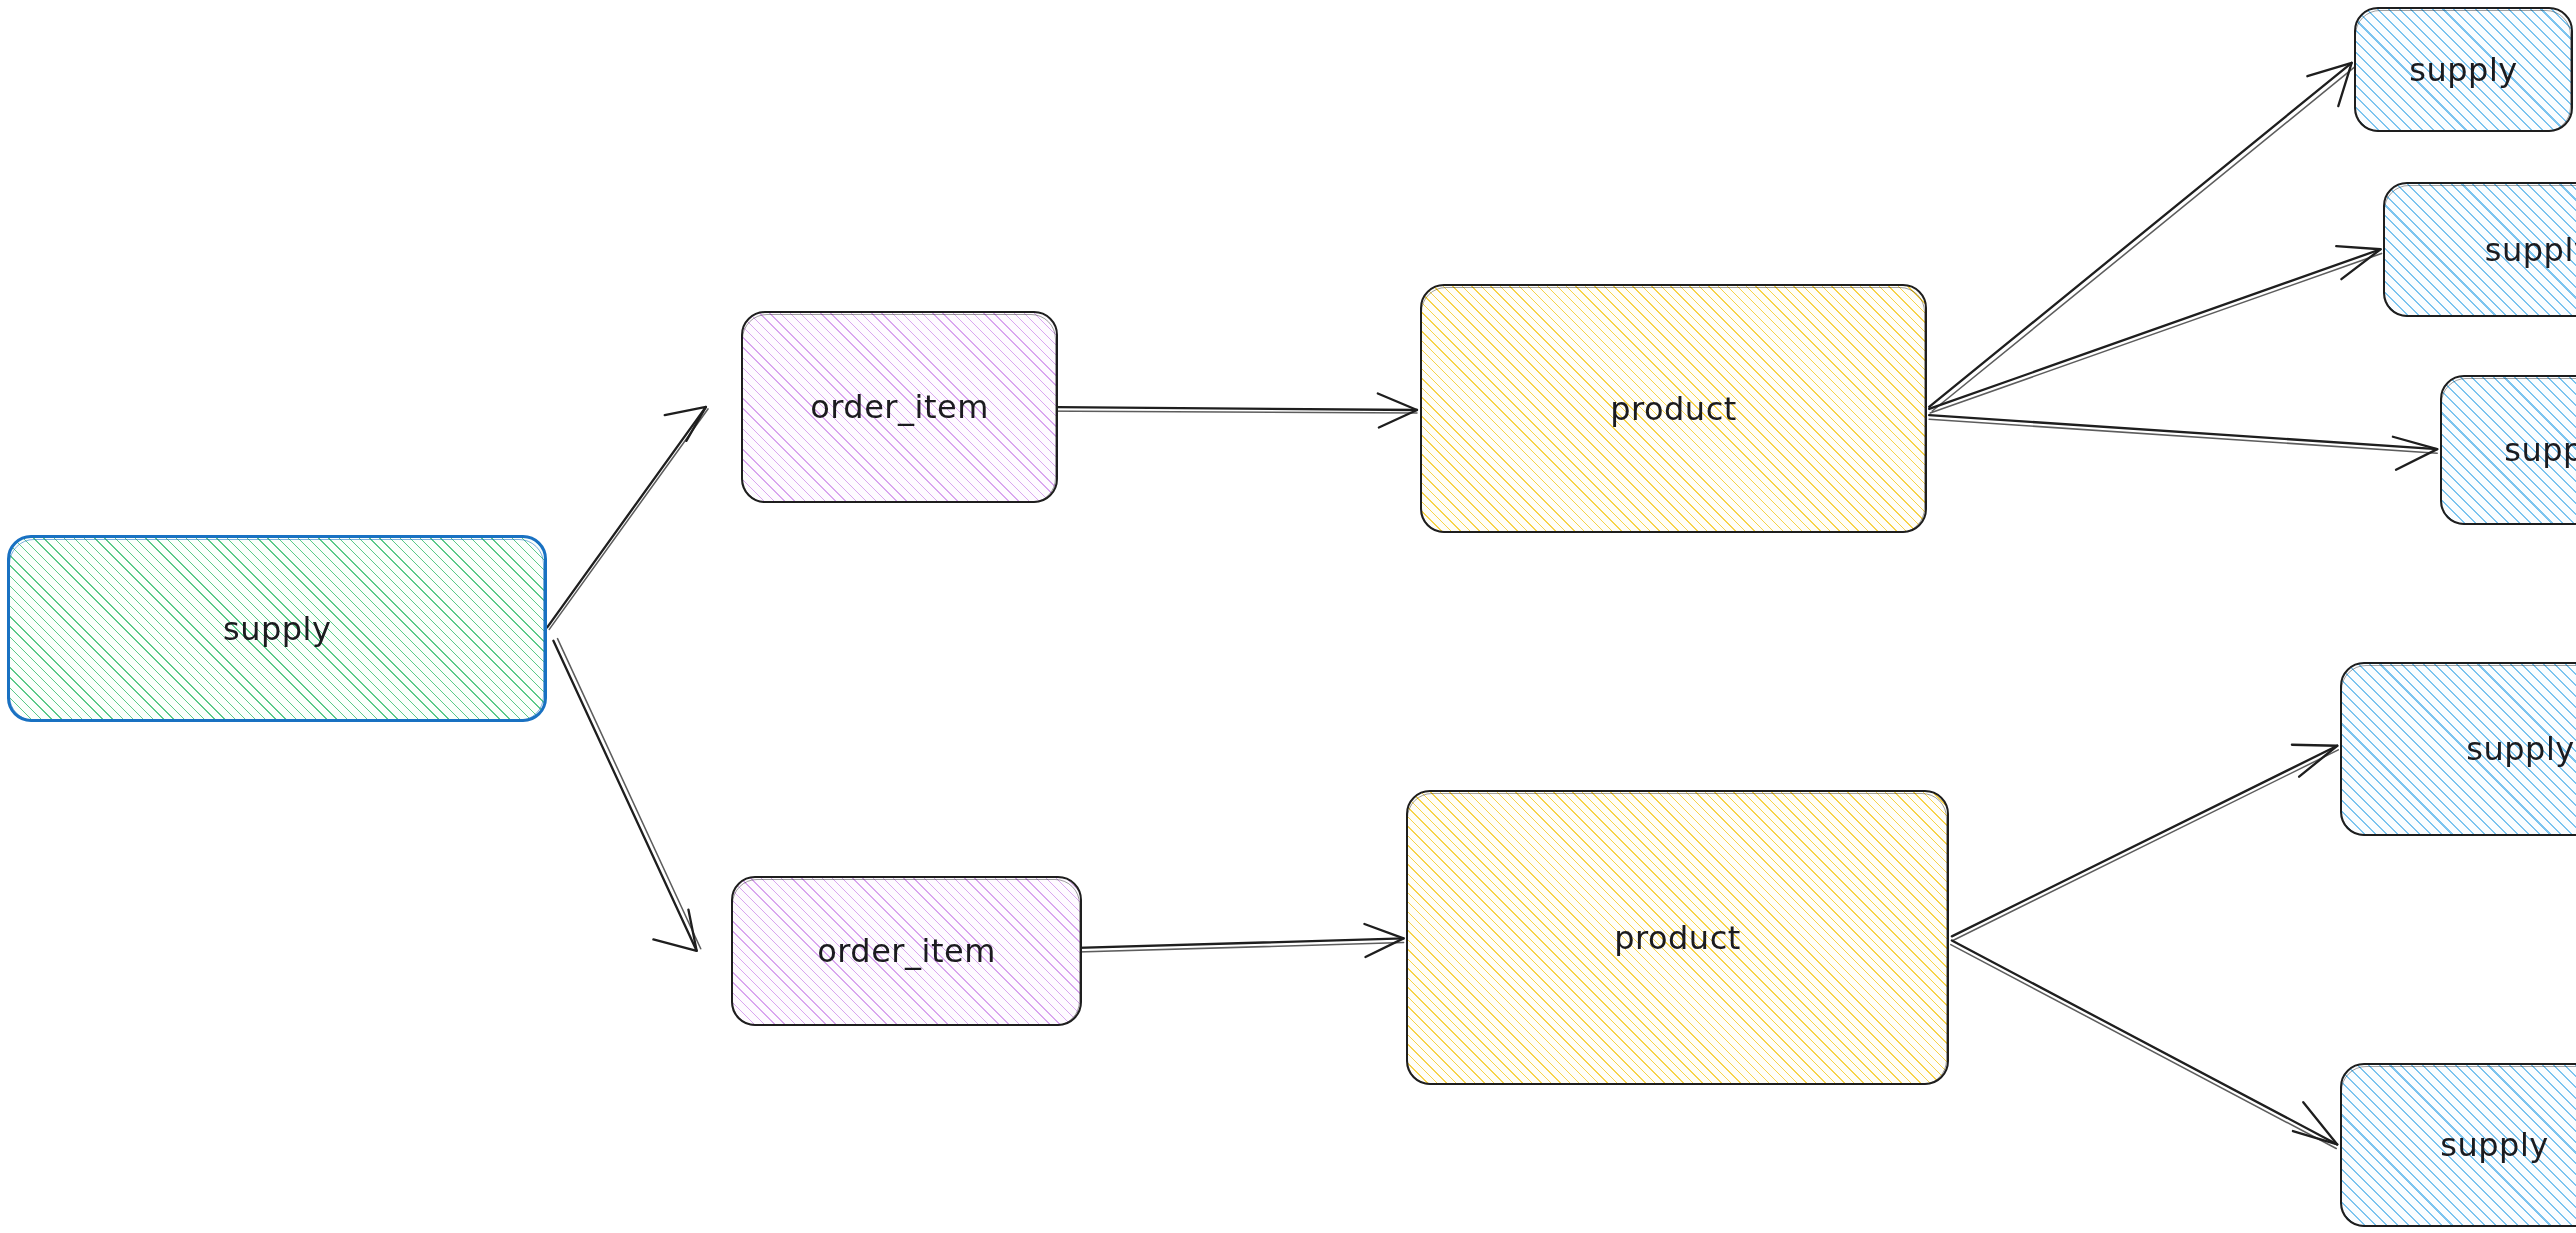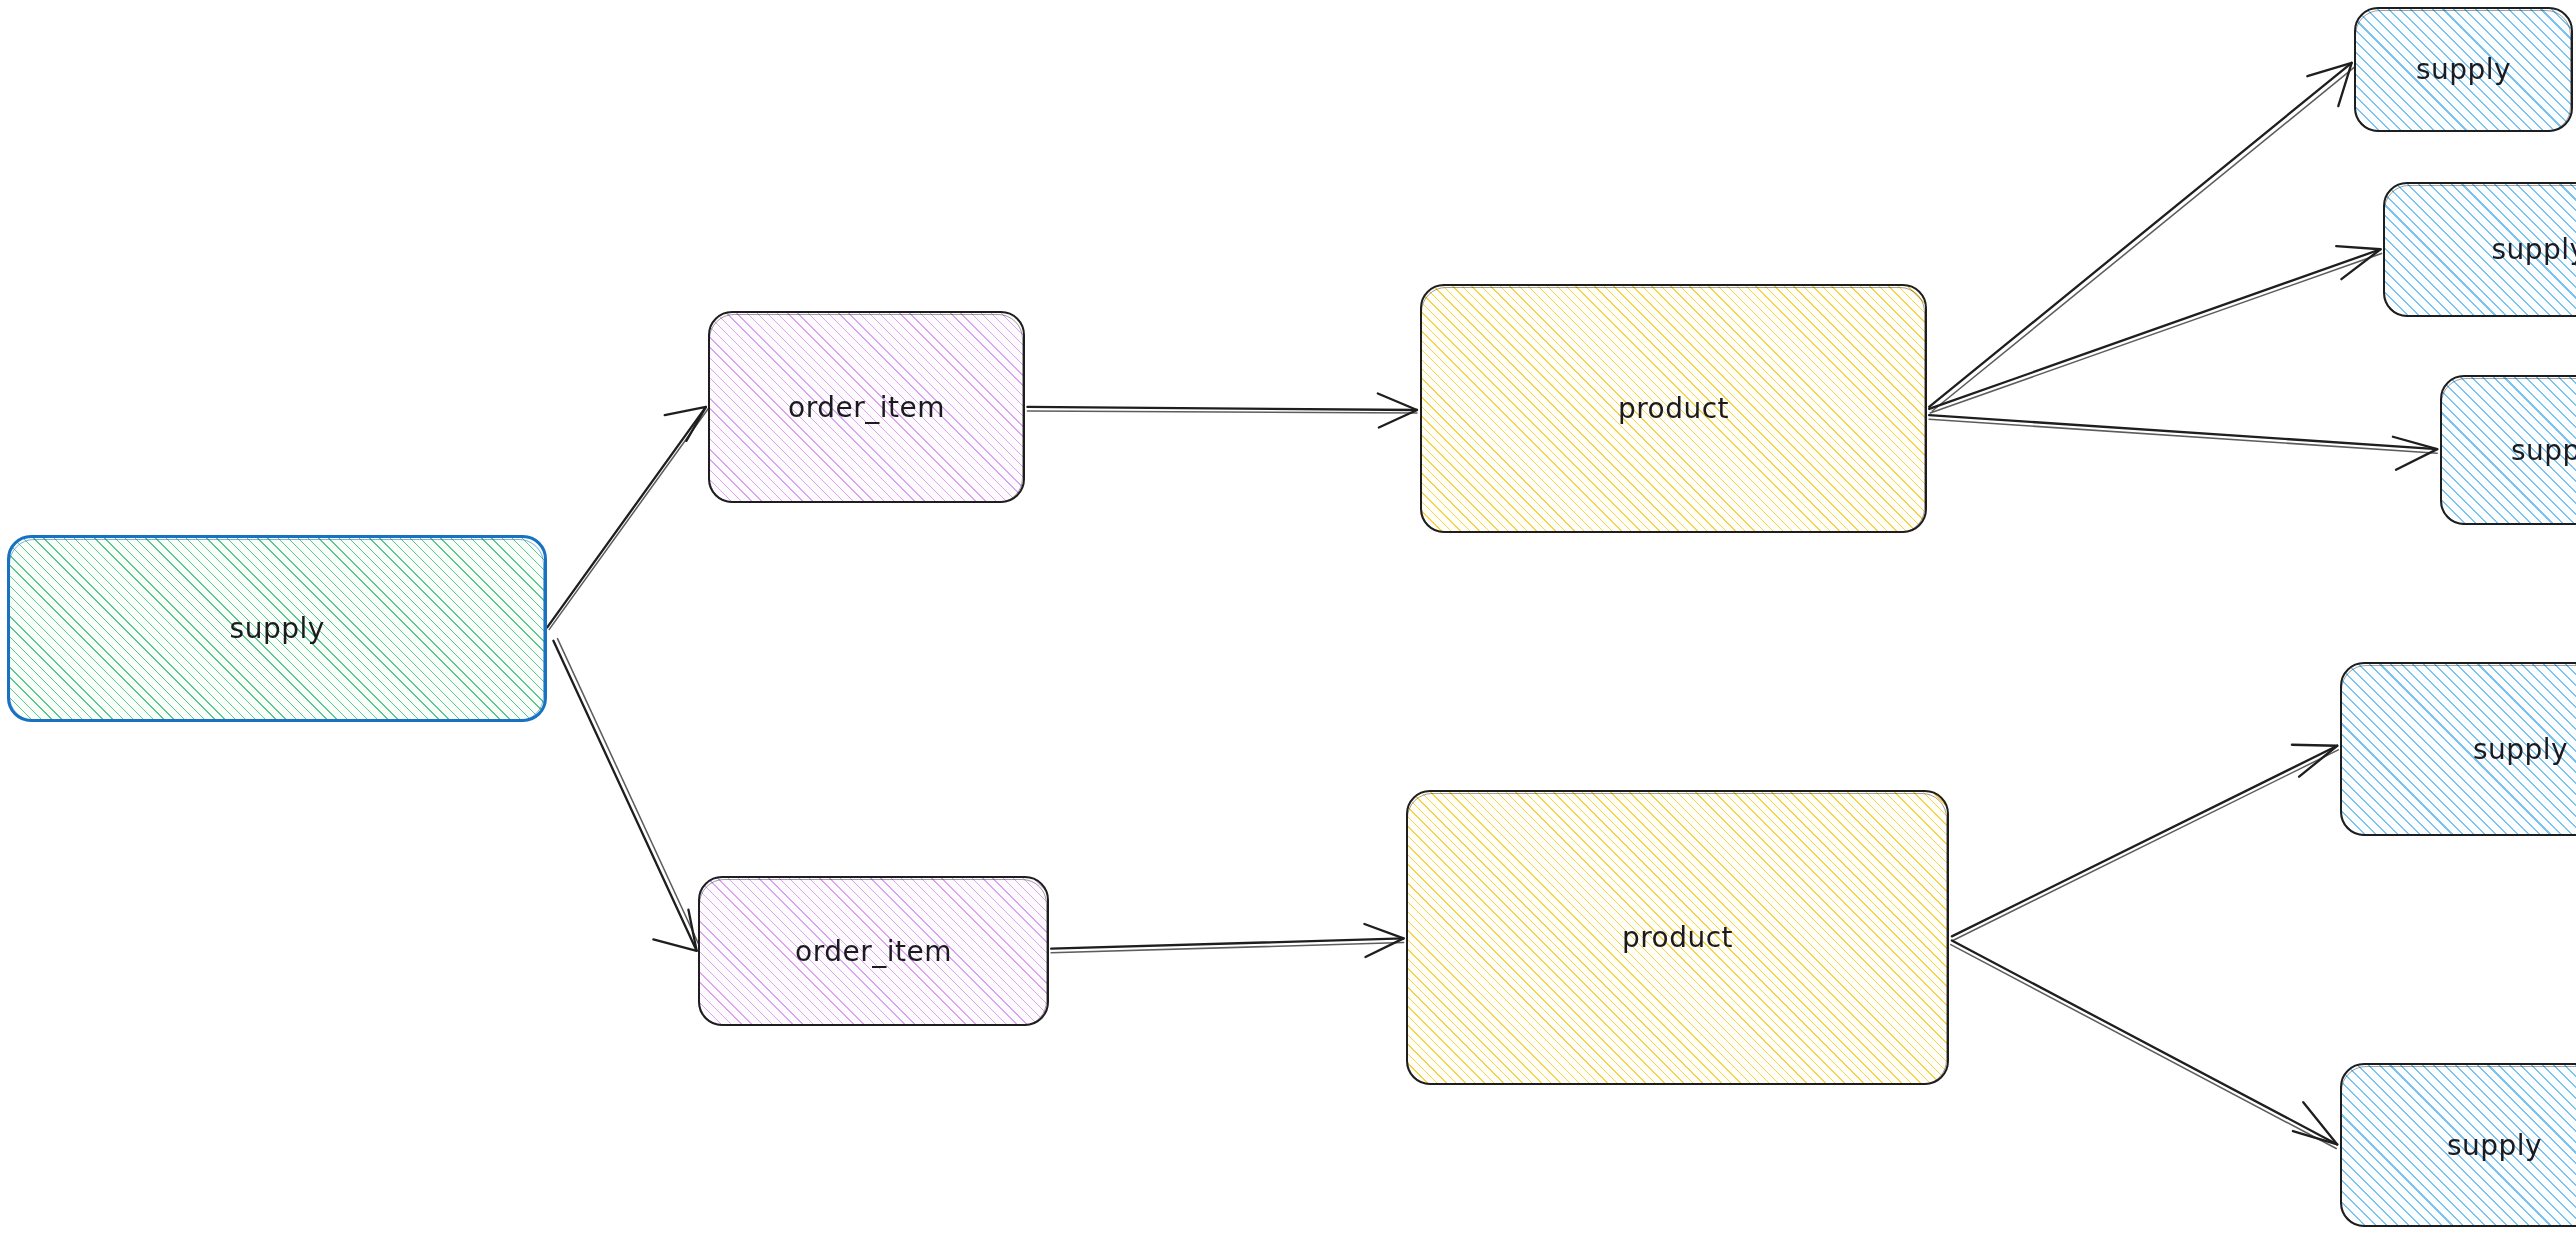--- a/index.html
+++ b/index.html
@@ -15,41 +15,42 @@
     position:absolute;
     box-sizing:border-box;
     display:flex;align-items:center;justify-content:center;
     border-radius:24px;
     border:2.6px solid #1e1e1e;
     background-repeat:repeat;
     background-color:#ffffff;
   }
   .node .label{
     font-family:"DejaVu Sans", sans-serif;
-    font-size:28px;
+    font-size:32px;
     font-weight:400;
     color:#1b1b1f;
     letter-spacing:0.5px;
     white-space:nowrap;
     position:relative;
     z-index:3;
   }
 
   
   .fill-green{
     background-image:repeating-linear-gradient(45deg,
       #5bc98a 0px,#5bc98a 1px,rgba(255,255,255,0) 1px,rgba(255,255,255,0) 7.2px);
     background-color:#fbfffc;
     border-color:#1971c2;
     border-width:3.1px;
   }
   .fill-violet{
     background-image:repeating-linear-gradient(45deg,
       #d9a6ef 0px,#d9a6ef 1px,rgba(255,255,255,0) 1px,rgba(255,255,255,0) 7.2px);
     background-color:#fefbff;
+    margin-left:33px;
   }
   .fill-yellow{
     background-image:repeating-linear-gradient(45deg,
       #f7d34a 0px,#f7d34a 1px,rgba(255,255,255,0) 1px,rgba(255,255,255,0) 6.7px);
     background-color:#fffef8;
   }
   .fill-blue{
     background-image:repeating-linear-gradient(45deg,
       #7cc4ef 0px,#7cc4ef 1.5px,rgba(255,255,255,0) 1.5px,rgba(255,255,255,0) 7.7px);
     background-color:#fbfdff;

